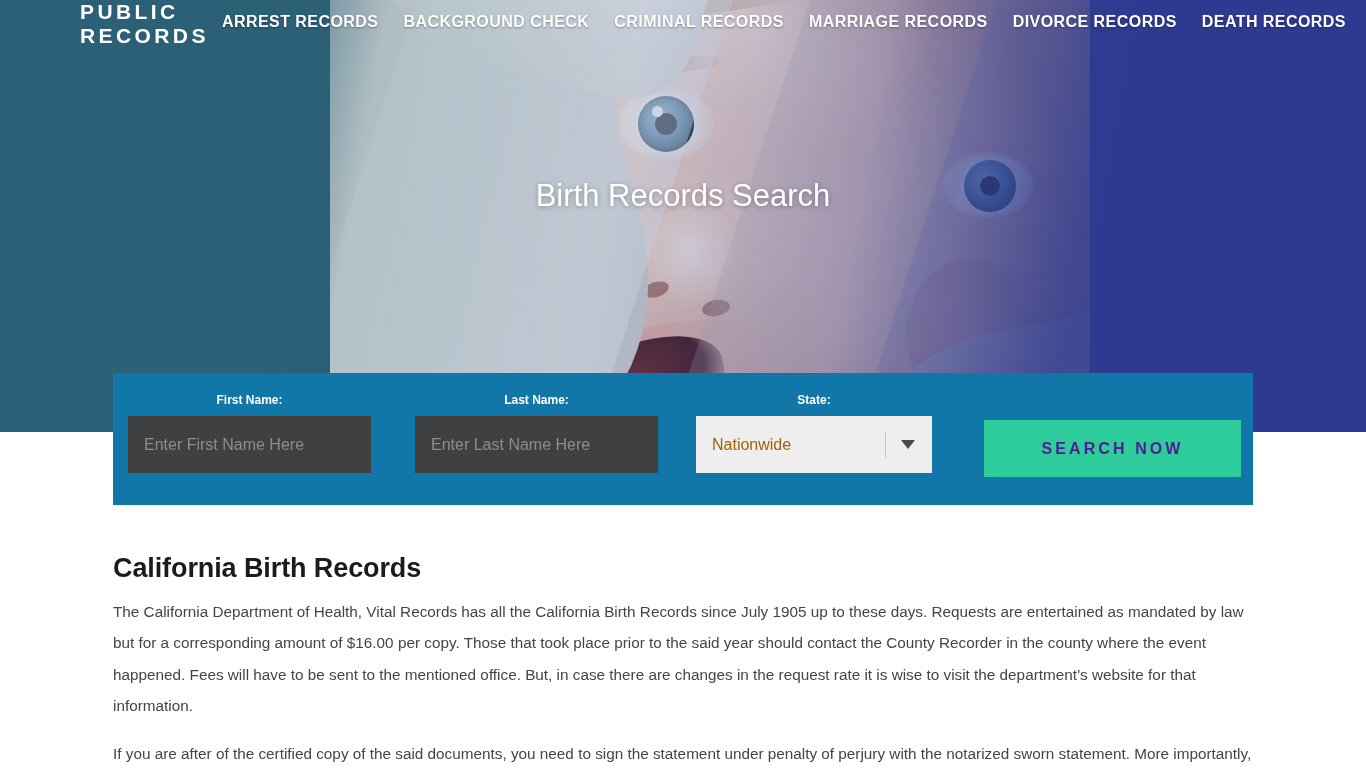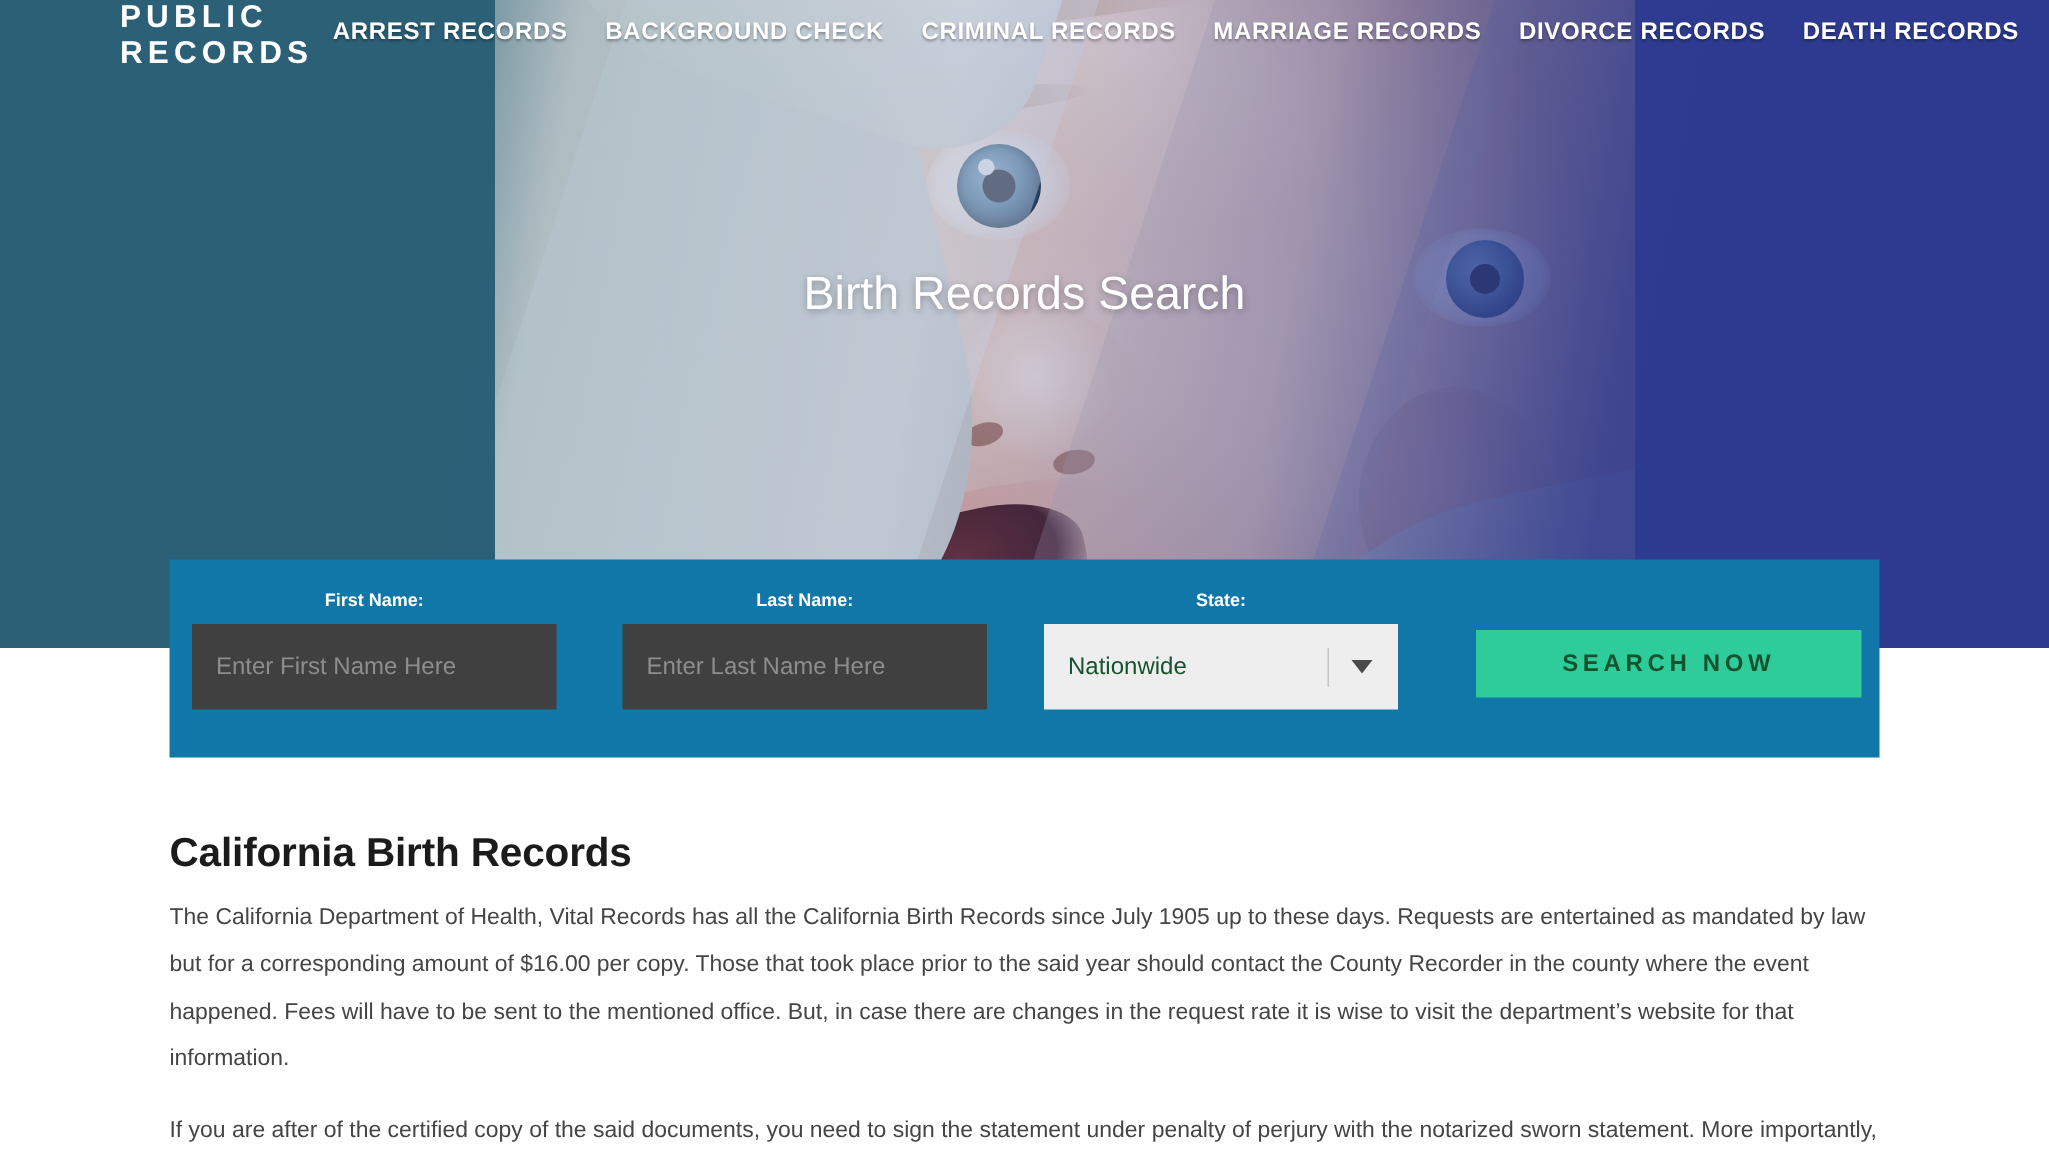--- a/index.html
+++ b/index.html
@@ -258,42 +258,42 @@
   .select-wrap {
     position:relative;
     width:100%; height:57px;
     background:#eeeeee;
     display:flex; align-items:center;
     cursor:pointer;
   }
   .select-value {
     padding-left:16px;
     font-size:16px;
-    color:#14532d;
+    color:#a16207;
   }
   .select-divider {
     position:absolute; right:46px; top:16px;
     width:1px; height:26px;
     background:#c4c4c4;
   }
   .select-arrow {
     position:absolute; right:17px; top:24px;
     width:0; height:0;
     border-left:7px solid transparent;
     border-right:7px solid transparent;
     border-top:9px solid #4a4a4a;
   }
 
   .search-btn {
     position:absolute;
     left:871px; top:47px;
-    width:257px; height:45px;
+    width:257px; height:57px;
     background:#2ecc9a;
     border:0;
-    color:#14532d;
+    color:#4c1d95;
     font-family:"Liberation Sans", sans-serif;
     font-size:16px;
     font-weight:700;
     letter-spacing:3.1px;
     cursor:pointer;
   }
 
   
   .content {
     position:absolute;

